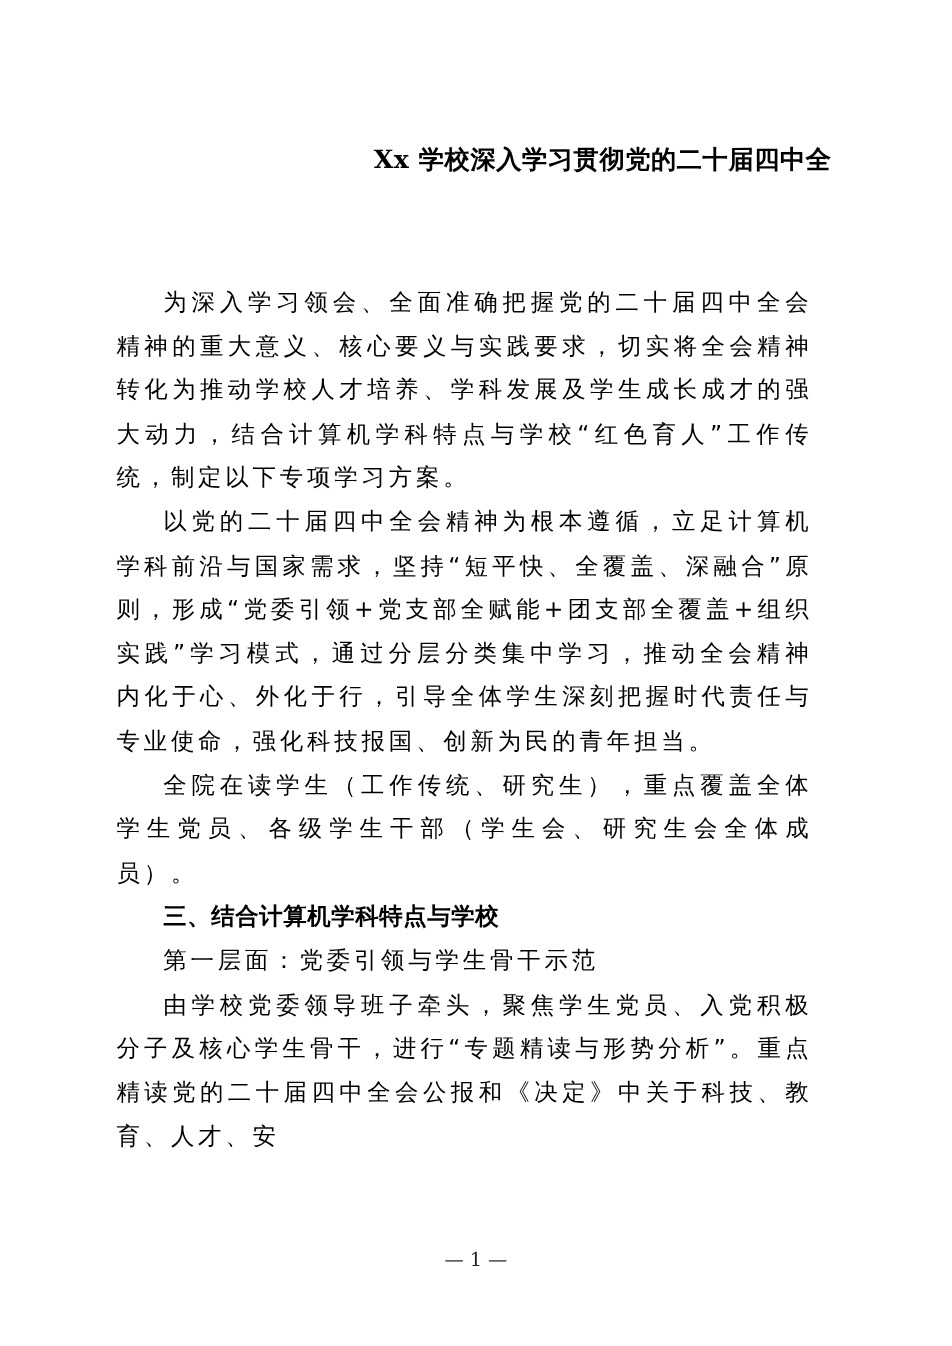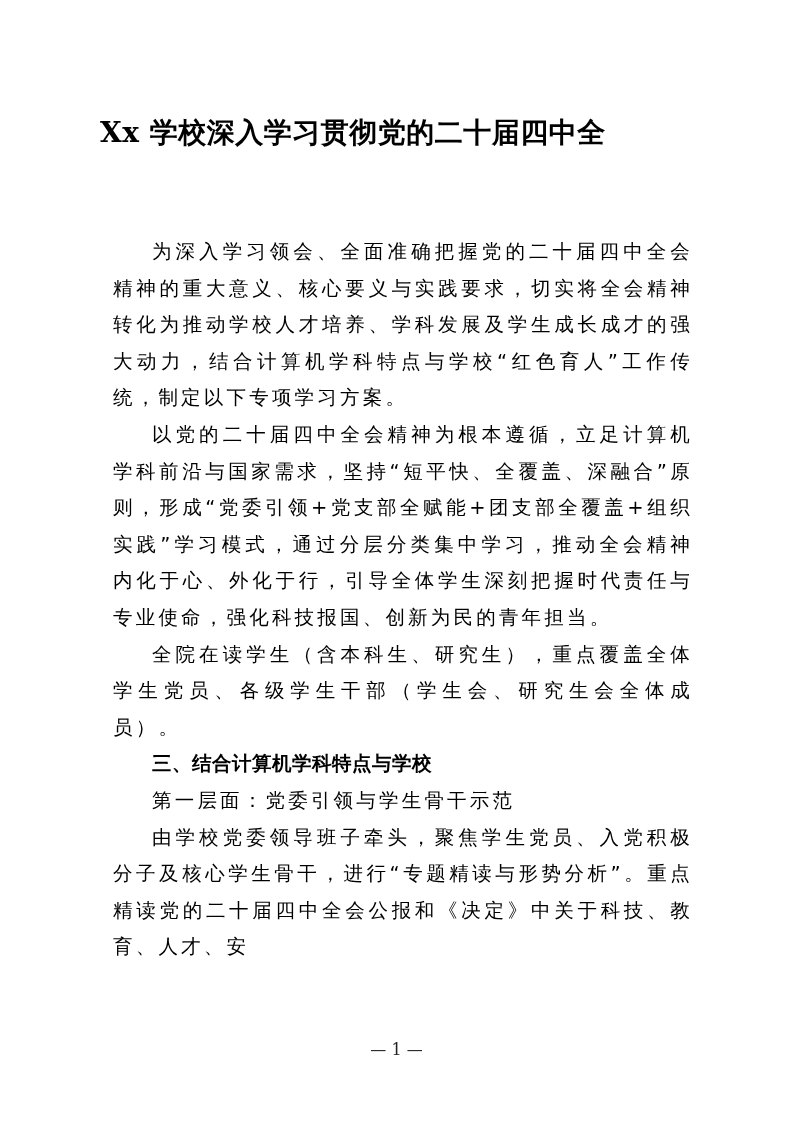--- a/index.html
+++ b/index.html
@@ -1,25 +1,25 @@
 <!DOCTYPE html>
 <html><head>
   <meta charset="utf-8">
   <style>
     html, body { margin: 0; padding: 0; background: #ffffff; }
     body { width: 793px; height: 1122px; position: relative; overflow: hidden; color: #000; }
     .page { position: absolute; left: 0; top: 0; width: 793px; height: 1122px; background: #fff; }
     .title {
       position: absolute; left: 100px; width: 593px; top: 111px;
-      text-align: left;
+      text-align: right;
       font-family: "DejaVu Serif", "Liberation Serif", serif;
-      font-weight: bold; font-size: 28px; line-height: 44px; letter-spacing: 0.5px;
+      font-weight: bold; font-size: 21px; line-height: 44px; letter-spacing: 0.5px;
     }
     .body {
-      position: absolute; left: 113px; width: 580px; top: 234px;
+      position: absolute; left: 97px; width: 580px; top: 234px;
       font-family: "DejaVu Sans", "Liberation Sans", sans-serif;
       font-size: 19.5px; line-height: 36.6px;
     }
     .para { margin: 0; text-indent: 2em; text-align: justify; text-align-last: left; letter-spacing: 3.2px; }
     .para.noindent { text-indent: 0; }
     .heading { margin: 0; text-indent: 2em; font-weight: bold; letter-spacing: 0.5px; }
     .footer {
       position: absolute; left: 0; width: 793px; top: 1040px; text-align: center;
       font-family: "DejaVu Serif", "Liberation Serif", serif; font-size: 16px; color: #222;
     }
@@ -30,21 +30,21 @@
 <div class="page">
   <div class="title">
     <div>Xx 学校深入学习贯彻党的二十届四中全</div>
   </div>
 
   <div class="body">
     <p class="para">为深入学习领会、全面准确把握党的二十届四中全会精神的重大意义、核心要义与实践要求，切实将全会精神转化为推动学校人才培养、学科发展及学生成长成才的强大动力，结合计算机学科特点与学校“红色育人”工作传统，制定以下专项学习方案。</p>
 
     <p class="para">以党的二十届四中全会精神为根本遵循，立足计算机学科前沿与国家需求，坚持“短平快、全覆盖、深融合”原则，形成“党委引领+党支部全赋能+团支部全覆盖+组织实践”学习模式，通过分层分类集中学习，推动全会精神内化于心、外化于行，引导全体学生深刻把握时代责任与专业使命，强化科技报国、创新为民的青年担当。</p>
 
-    <p class="para">全院在读学生（含本科生、研究生），重点覆盖全体学生党员、各级学生干部（学生会、研究生会全体成员）。</p>
+    <p class="para">全院在读学生（工作传统、研究生），重点覆盖全体学生党员、各级学生干部（学生会、研究生会全体成员）。</p>
 
     <p class="heading">三、结合计算机学科特点与学校</p>
     <p class="para">第一层面：党委引领与学生骨干示范</p>
     <p class="para">由学校党委领导班子牵头，聚焦学生党员、入党积极分子及核心学生骨干，进行“专题精读与形势分析”。重点精读党的二十届四中全会公报和《决定》中关于科技、教育、人才、安</p>
   </div>
 
   <div class="footer">— 1 —</div>
 </div>
 
 </body></html>

